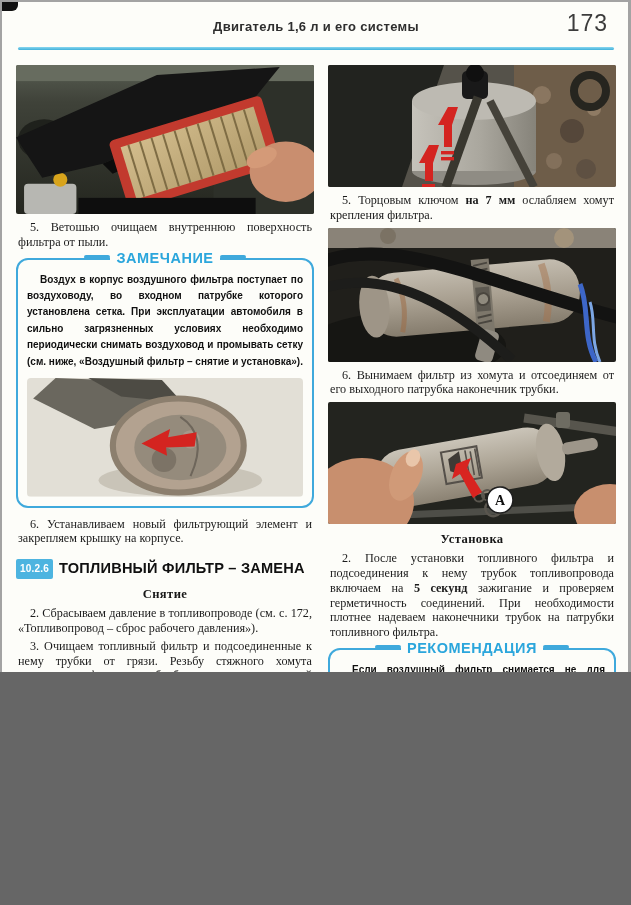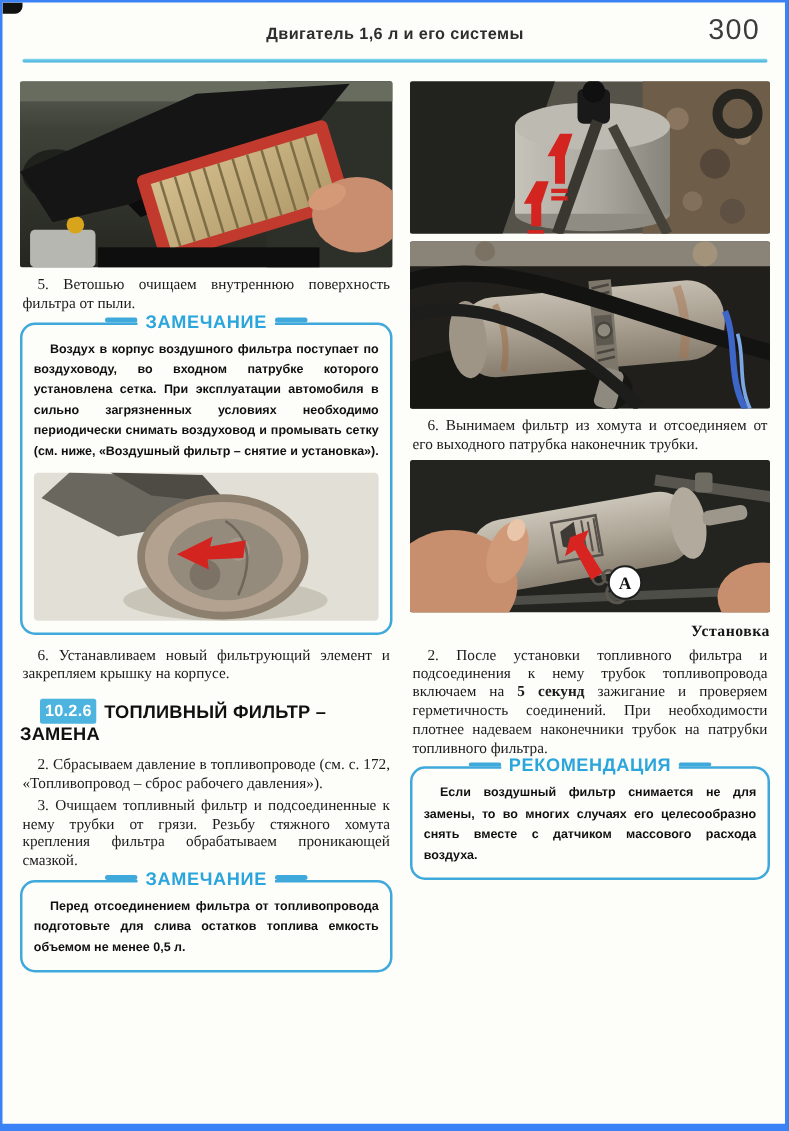--- a/index.html
+++ b/index.html
@@ -1,18 +1,18 @@
 <!DOCTYPE html>
 <html><head>
 <meta charset="utf-8">
 <style>
   * { margin:0; padding:0; box-sizing:border-box; }
   html,body { background:#666; }
   .frame {
-    position:relative; width:631px; height:905px; background:#3b82f6;
+    position:relative; width:631px; height:672px; background:#a3a3a3;
     font-family:"Liberation Serif", serif; overflow:hidden;
   }
   .page {
     position:absolute; left:2px; top:2px; width:626px; height:897px;
     background:#fdfdf9; overflow:hidden; padding:8px 12px 0 14px;
   }
   .scan-mark { position:absolute; left:0; top:0; width:16px; height:9px; background:#111; border-radius:0 0 6px 0; }
 
   
   .hdr { position:relative; height:34px; }
@@ -33,35 +33,35 @@
   .col-l { width:298px; }
   .col-r { width:288px; }
 
   p.step {
     font-size:12.2px; line-height:14.8px; text-align:justify;
     text-indent:12px; color:#1b1b1b; margin:3px 2px;
   }
   p.step b { font-weight:bold; }
 
   .subhead {
-    text-align:right; font-weight:bold; font-size:12.6px; color:#171717;
+    text-align:center; font-weight:bold; font-size:12.6px; color:#171717;
     margin:8px 0 4px 0; letter-spacing:.4px;
   }
 
   .photo { display:block; width:100%; border-radius:2px; margin:5px 0 6px 0; }
 
   
   .sec {
     font-family:"Liberation Sans", sans-serif; font-weight:bold;
     font-size:14.6px; line-height:18px; color:#101010; margin:13px 0 7px 0;
     letter-spacing:.2px;
   }
   .sec .badge {
-    display:inline-block; background:#4db4e0; color:#fff; font-size:13px;
-    padding:1px 4px 1px 4px; border-radius:2px; margin-right:6px; vertical-align:1px;margin-left:16px;
+    display:inline-block; background:#4db4e0; color:#fff; font-size:10px;
+    padding:1px 4px 1px 4px; border-radius:2px; margin-right:6px; vertical-align:1px;
   }
 
   
   .note {
     position:relative; border:2.5px solid #3fa9dc; border-radius:12px;
     margin-top:8px; padding:9px 9px 9px 9px; background:#fdfdf9;
   }
   .note-legend {
     position:absolute; top:-10px; left:0; right:0; text-align:center; line-height:16px;
     white-space:nowrap;
@@ -84,21 +84,21 @@
 </style>
 </head>
 <body>
 
 <div class="frame">
   <div class="page">
     <div class="scan-mark"></div>
 
     <div class="hdr">
       <div class="hdr-title">Двигатель 1,6 л и его системы</div>
-      <div class="hdr-page">300</div>
+      <div class="hdr-page">173</div>
     </div>
     <div class="hdr-rule"></div>
 
     <div class="cols">
 
       <div class="col-l">
 
 
         <svg class="photo" viewBox="0 0 296 148">
           <defs>
@@ -162,20 +162,21 @@
             <path d="M150,38 q28,18 10,58" stroke="#6e665b" stroke-width="2" fill="none"></path>
             <polygon points="112,64 140,50 138,58 166,53 164,67 136,68 137,76" fill="#d42420"></polygon>
           </svg>
         </div>
 
         <p class="step" style="margin-top:9px">6. Устанавливаем новый фильтрующий элемент и закрепляем крышку на корпусе.</p>
 
         <p class="sec"><span class="badge">10.2.6</span><span>ТОПЛИВНЫЙ ФИЛЬТР – ЗАМЕНА</span></p>
 
 
+        <div class="subhead">Снятие</div>
 
         <p class="step">2. Сбрасываем давление в топливопроводе (см. с. 172, «Топливопровод – сброс рабочего давления»).</p>
         <p class="step">3. Очищаем топливный фильтр и подсоединенные к нему трубки от грязи. Резьбу стяжного хомута крепления фильтра обрабатываем проникающей смазкой.</p>
 
         <div class="note">
           <div class="note-legend">
             <span class="dash"></span><span class="cap">ЗАМЕЧАНИЕ</span><span class="dash"></span>
           </div>
           <div class="note-text">Перед отсоединением фильтра от топливопровода подготовьте для слива остатков топлива емкость объемом не менее 0,5 л.</div>
         </div>
@@ -213,20 +214,21 @@
             <polygon points="120,42 110,60 116,60 116,82 124,82 124,60 130,42"></polygon>
             <rect x="113" y="86" width="13" height="3.4"></rect>
               <rect x="113" y="92" width="13" height="3.4"></rect>
           </g>
           <g fill="#d42420">
             <polygon points="101,80 91,98 97,98 97,116 105,116 105,98 111,80"></polygon>
             <rect x="94" y="119" width="13" height="3"></rect>
           </g>
         </svg>
 
+        <p class="step"><span>5. Торцовым ключом </span><b>на 7 мм</b><span> ослабляем хомут крепления фильтра.</span></p>
 
         <svg class="photo" viewBox="0 0 288 134">
           <defs>
             <linearGradient id="cyl" x1="0" y1="0" x2="0" y2="1">
               <stop offset="0" stop-color="#c4bdb0"></stop>
                 <stop offset=".5" stop-color="#a89f90"></stop>
                 <stop offset="1" stop-color="#857c6d"></stop>
             </linearGradient>
           </defs>
           <rect width="288" height="134" fill="#201f1b"></rect>

